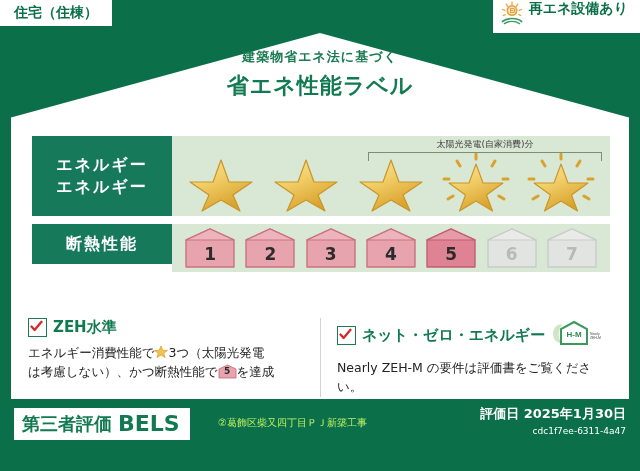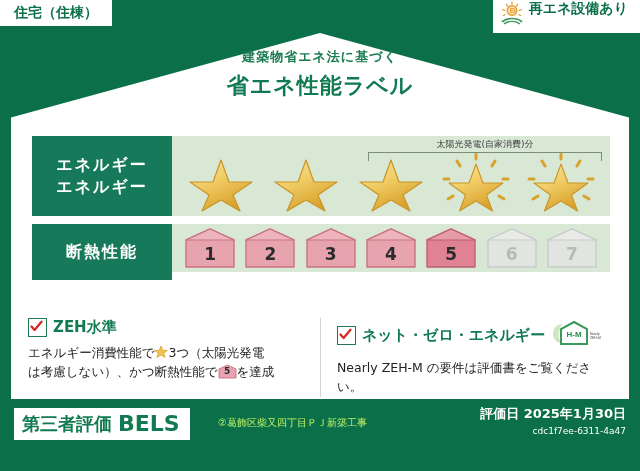--- a/index.html
+++ b/index.html
@@ -69,21 +69,21 @@
   }
   .row-label{
     width:140px;flex:0 0 140px;
     background:#15795a;
     color:#ffffff;font-weight:bold;
     display:flex;flex-direction:column;
     align-items:center;justify-content:center;
     letter-spacing:2px;
   }
   .row-energy .row-label{height:80px;font-size:16px;line-height:1.35;}
-  .row-insul .row-label{height:56px;font-size:16px;}
+  .row-insul .row-label{height:40px;font-size:16px;}
   .row-body{
     flex:1;background:#d9e8d5;
     position:relative;
   }
   .row-energy .row-body{height:80px;}
   .row-insul .row-body{height:48px;}
 
   
   .stars{
     position:absolute;left:0;right:0;bottom:3px;

